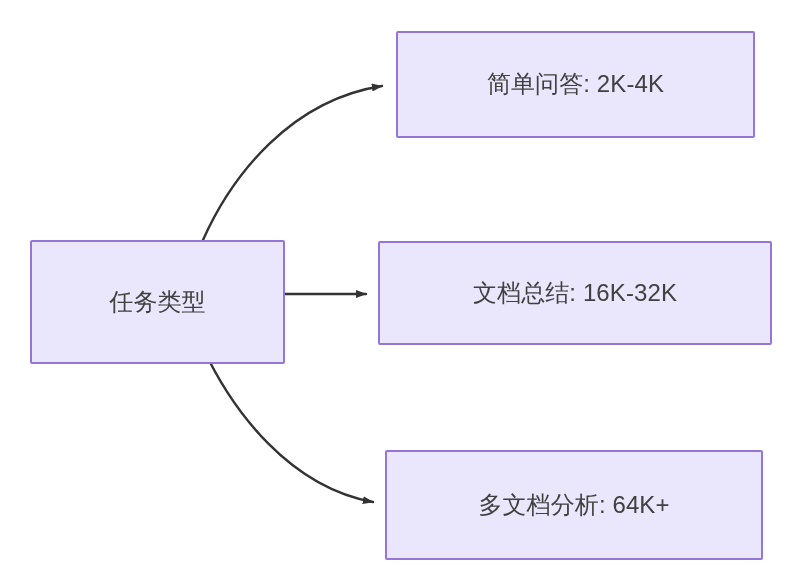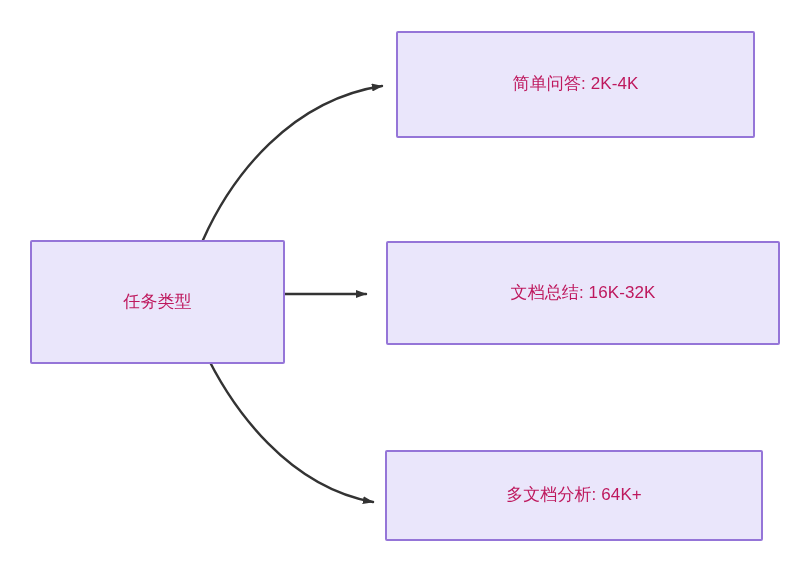--- a/index.html
+++ b/index.html
@@ -31,50 +31,50 @@
     box-sizing: border-box;
     background: #eae6fb;
     border: 2.5px solid #9575d8;
     border-radius: 2px;
     display: flex;
     align-items: center;
     justify-content: center;
     z-index: 2;
   }
   .node-label {
-    color: #be185d;
-    font-size: 17px;
+    color: #404040;
+    font-size: 24px;
     line-height: 1.2;
     white-space: nowrap;
     letter-spacing: 0.1px;
     text-align: center;
   }
   #node-source {
     left: 30px;
     top: 240px;
     width: 255px;
     height: 124px;
   }
   #node-target-0 {
     left: 396px;
     top: 31px;
     width: 359px;
     height: 107px;
   }
   #node-target-1 {
-    left: 386px;
+    left: 378px;
     top: 241px;
     width: 394px;
     height: 104px;
   }
   #node-target-2 {
     left: 385px;
     top: 450px;
     width: 378px;
-    height: 91px;
+    height: 110px;
   }
 </style>
 </head>
 <body>
 
 <div id="canvas">
 
   <svg id="edge-layer" viewBox="0 0 787 572" width="787" height="572" xmlns="http://www.w3.org/2000/svg">
     <defs>
       <marker id="arrowhead" markerWidth="11" markerHeight="8" refX="10.2" refY="4" orient="auto" markerUnits="userSpaceOnUse">

